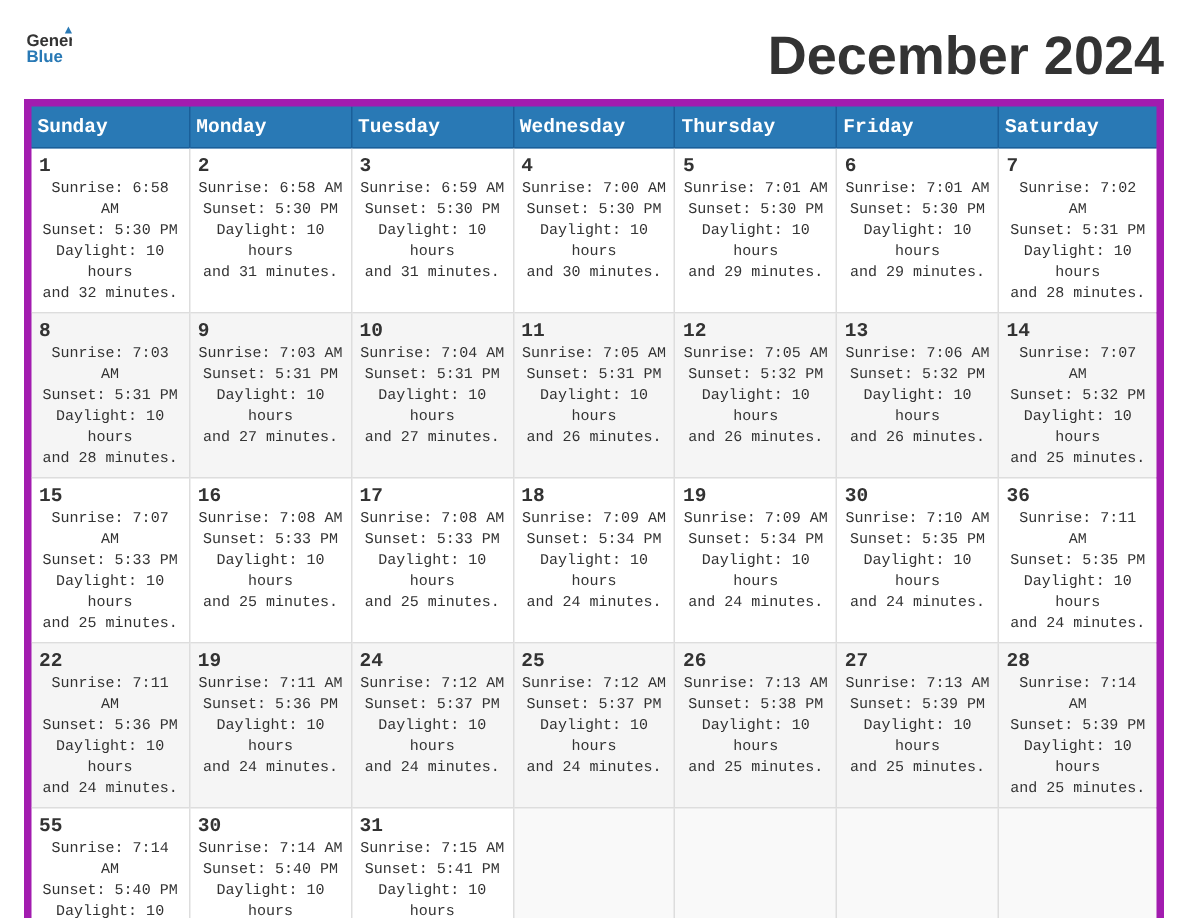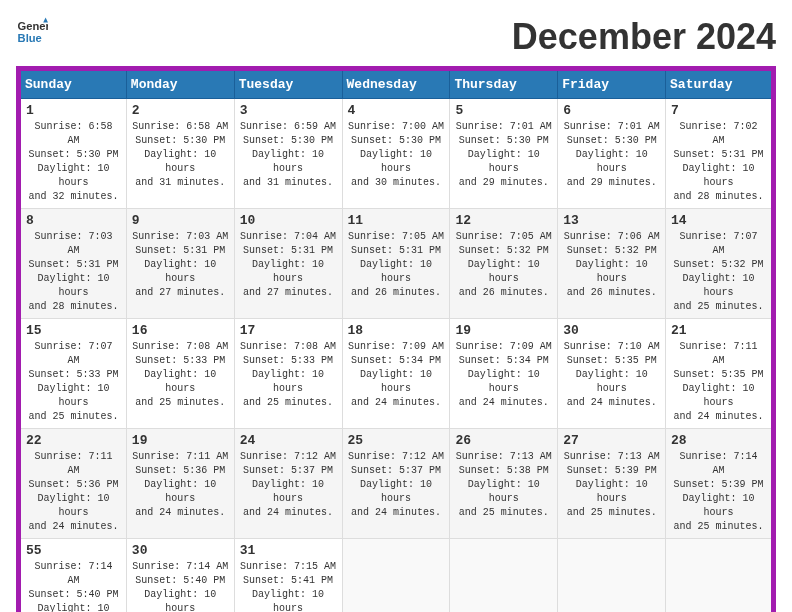--- a/index.html
+++ b/index.html
@@ -291,21 +291,21 @@
         <td>
         <span class="day-number">30</span>
         <div class="day-info">
           Sunrise: 7:10 AM<br>
           Sunset: 5:35 PM<br>
           Daylight: 10 hours<br>
           and 24 minutes.
         </div>
       </td>
         <td>
-        <span class="day-number">21</span>
+        <span class="day-number">36</span>
         <div class="day-info">
           Sunrise: 7:11 AM<br>
           Sunset: 5:35 PM<br>
           Daylight: 10 hours<br>
           and 24 minutes.
         </div>
       </td>
       </tr>
       <tr>
         <td>

